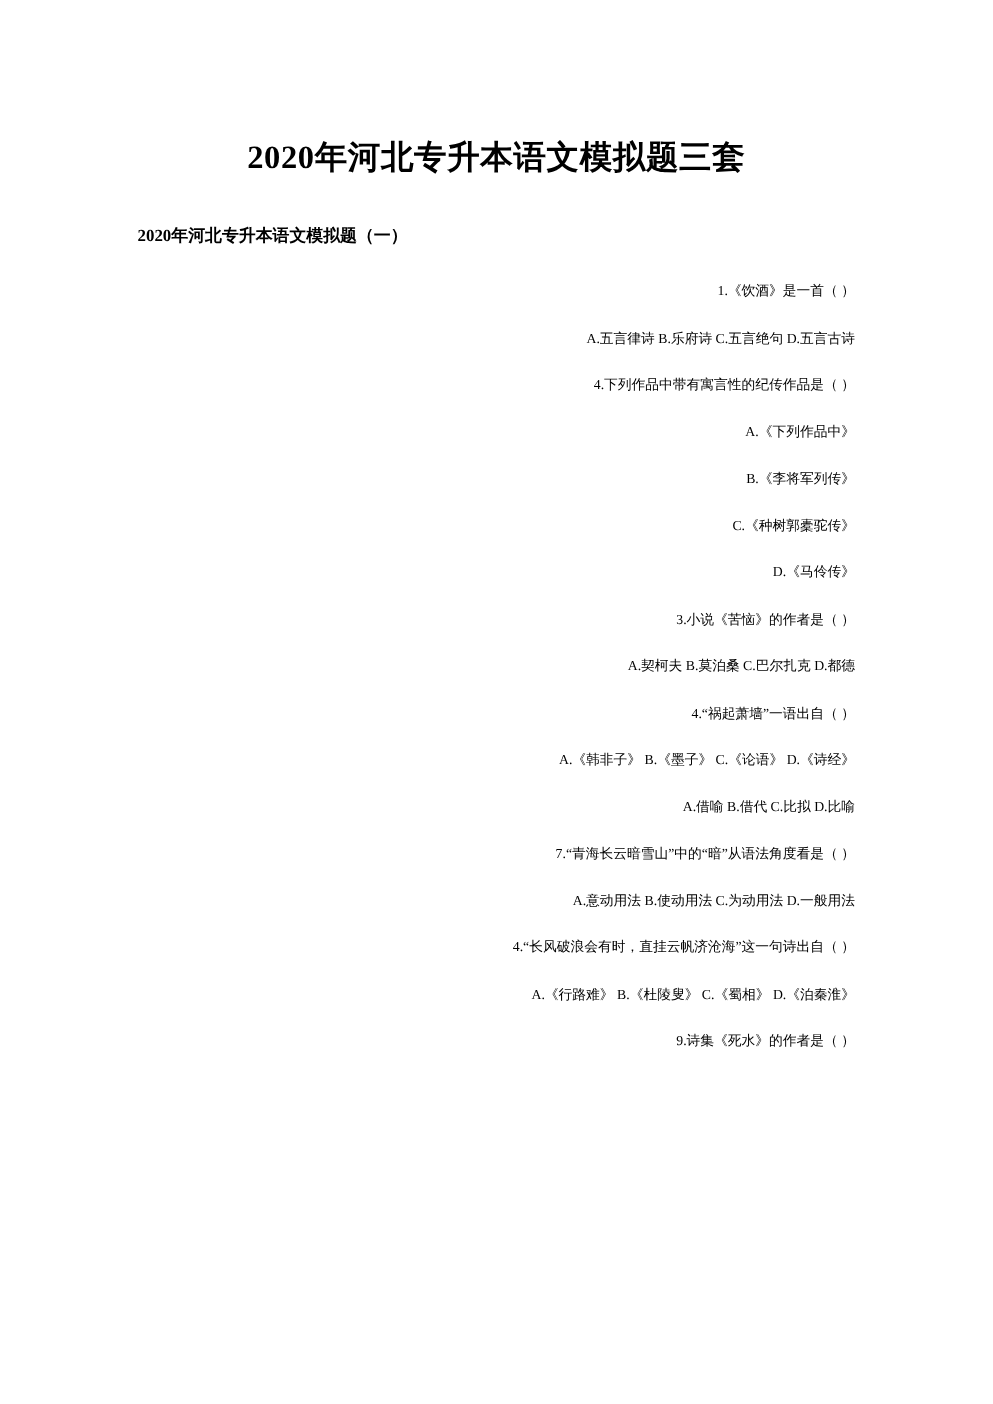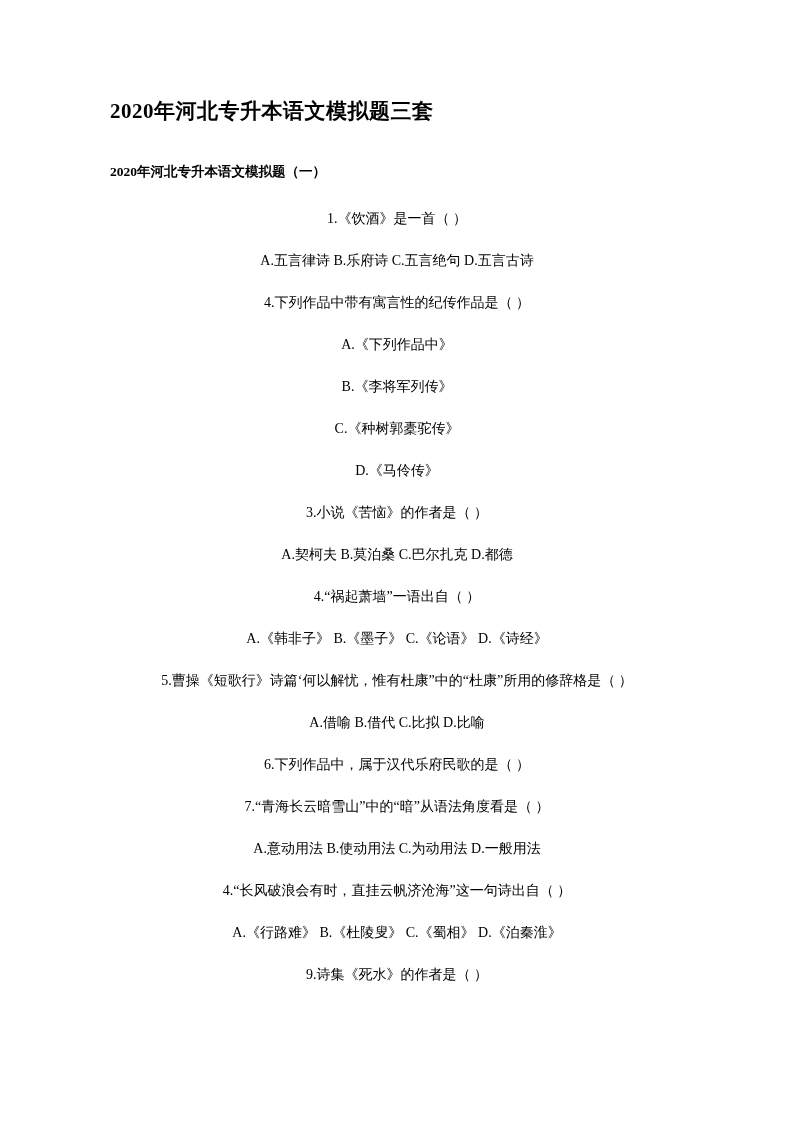--- a/index.html
+++ b/index.html
@@ -14,41 +14,42 @@
     color: #000000;
   }
   .page {
     width: 794px;
     height: 1123px;
     box-sizing: border-box;
     padding: 96px 110px 80px 110px;
     position: relative;
   }
   .doc-title {
-    font-size: 21px;
+    text-align: center;
+    font-size: 26px;
     font-weight: bold;
     letter-spacing: 0.5px;
-    margin: 0 0 0 0;
+    margin: 10px 0 0 0;
     line-height: 1.5;
   }
   .doc-subtitle {
     text-align: left;
     font-size: 13.5px;
     font-weight: bold;
     margin: 34px 0 0 0;
     line-height: 1.5;
   }
   .body-block {
     margin-top: 26px;
   }
   .para {
-    font-size: 14px;
+    font-size: 11px;
     line-height: 1.5;
     margin: 0 0 21px 0;
-    text-align: center;
+    text-align: right;
     word-break: break-all;
   }
   .para:last-child {
     margin-bottom: 0;
   }
 </style>
 </head>
 <body>
 
 <div class="page">
@@ -62,23 +63,21 @@
     <p class="para">A.五言律诗 B.乐府诗 C.五言绝句 D.五言古诗</p>
     <p class="para">4.下列作品中带有寓言性的纪传作品是（ ）</p>
     <p class="para">A.《下列作品中》</p>
     <p class="para">B.《李将军列传》</p>
     <p class="para">C.《种树郭橐驼传》</p>
     <p class="para">D.《马伶传》</p>
     <p class="para">3.小说《苦恼》的作者是（ ）</p>
     <p class="para">A.契柯夫 B.莫泊桑 C.巴尔扎克 D.都德</p>
     <p class="para">4.“祸起萧墙”一语出自（ ）</p>
     <p class="para">A.《韩非子》 B.《墨子》 C.《论语》 D.《诗经》</p>
-    <p class="para">5.曹操《短歌行》诗篇‘何以解忧，惟有杜康”中的“杜康”所用的修辞格是（ ）</p>
     <p class="para">A.借喻 B.借代 C.比拟 D.比喻</p>
-    <p class="para">6.下列作品中，属于汉代乐府民歌的是（ ）</p>
     <p class="para">7.“青海长云暗雪山”中的“暗”从语法角度看是（ ）</p>
     <p class="para">A.意动用法 B.使动用法 C.为动用法 D.一般用法</p>
     <p class="para">4.“长风破浪会有时，直挂云帆济沧海”这一句诗出自（ ）</p>
     <p class="para">A.《行路难》 B.《杜陵叟》 C.《蜀相》 D.《泊秦淮》</p>
     <p class="para">9.诗集《死水》的作者是（ ）</p>
   </div>
 
 </div>
 
 </body></html>

